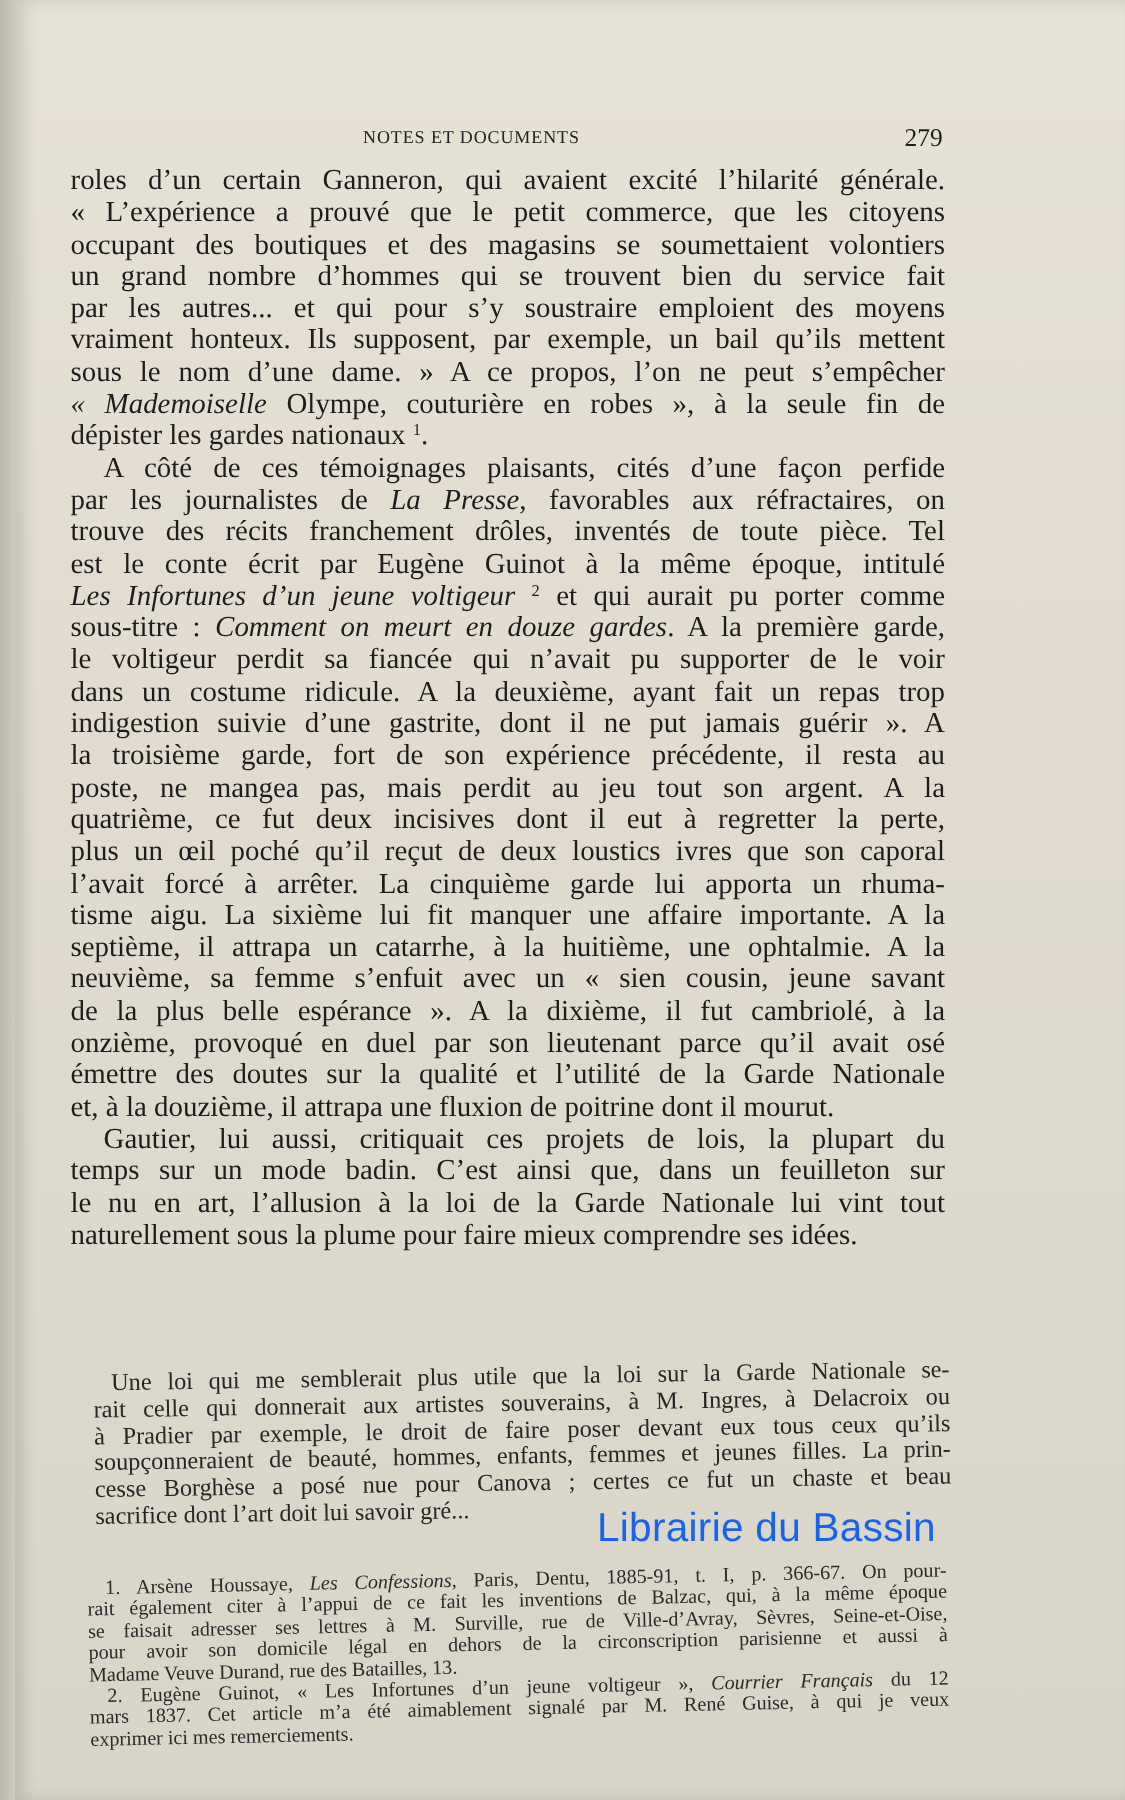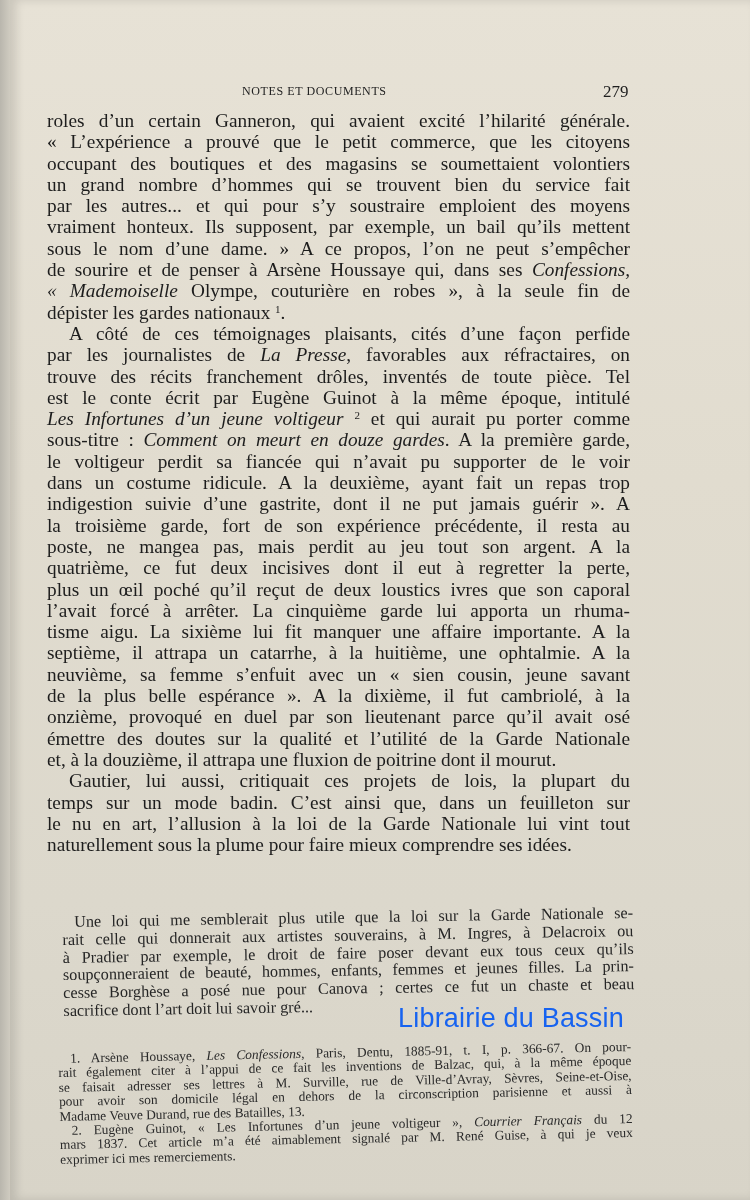--- a/index.html
+++ b/index.html
@@ -71,21 +71,20 @@
   </div>
 
   <div class="body-text">
     <span class="line">roles d’un certain Ganneron, qui avaient excité l’hilarité générale.</span>
     <span class="line">« L’expérience a prouvé que le petit commerce, que les citoyens</span>
     <span class="line">occupant des boutiques et des magasins se soumettaient volontiers</span>
     <span class="line">un grand nombre d’hommes qui se trouvent bien du service fait</span>
     <span class="line">par les autres... et qui pour s’y soustraire emploient des moyens</span>
     <span class="line">vraiment honteux. Ils supposent, par exemple, un bail qu’ils mettent</span>
     <span class="line">sous le nom d’une dame. » A ce propos, l’on ne peut s’empêcher</span>
-    <span class="line"><span>de sourire et de penser à Arsène Houssaye qui, dans ses </span><em>Confessions,</em></span>
     <span class="line"><em>« Mademoiselle</em><span> Olympe, couturière en robes », à la seule fin de</span></span>
     <span class="line last"><span>dépister les gardes nationaux </span><sup>1</sup><span>.</span></span>
 
     <span class="line indent">A côté de ces témoignages plaisants, cités d’une façon perfide</span>
     <span class="line"><span>par les journalistes de </span><em>La Presse</em><span>, favorables aux réfractaires, on</span></span>
     <span class="line">trouve des récits franchement drôles, inventés de toute pièce. Tel</span>
     <span class="line">est le conte écrit par Eugène Guinot à la même époque, intitulé</span>
     <span class="line"><em>Les Infortunes d’un jeune voltigeur</em> <sup>2</sup><span> et qui aurait pu porter comme</span></span>
     <span class="line"><span>sous-titre : </span><em>Comment on meurt en douze gardes</em><span>. A la première garde,</span></span>
     <span class="line">le voltigeur perdit sa fiancée qui n’avait pu supporter de le voir</span>

